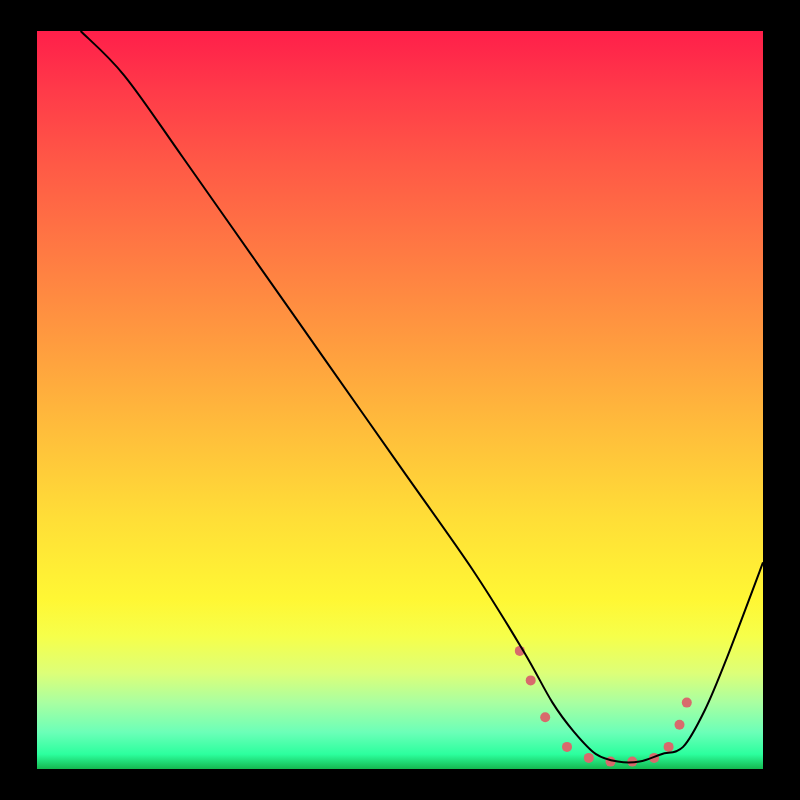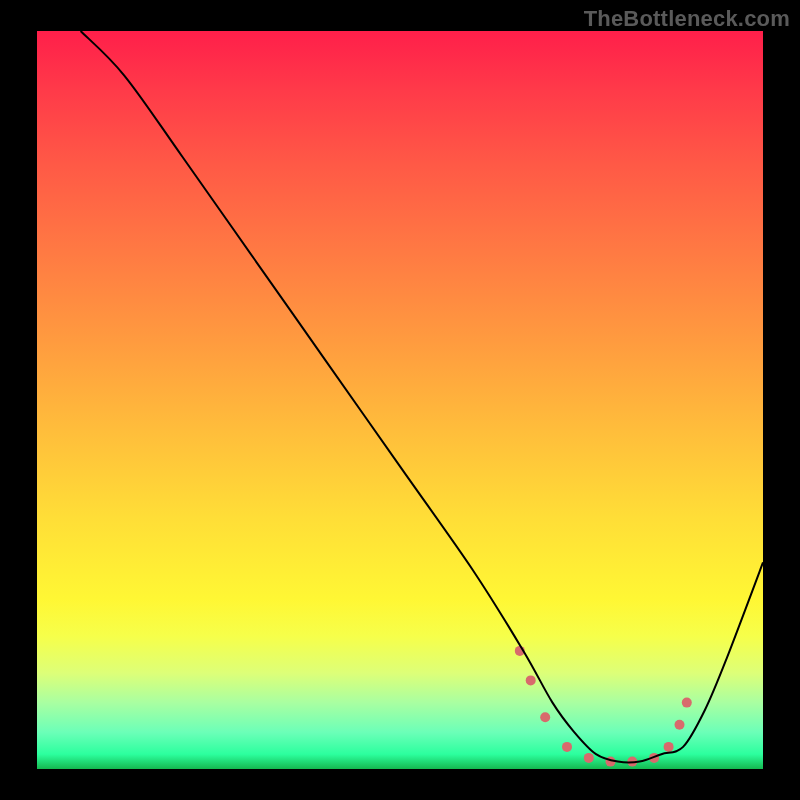--- a/index.html
+++ b/index.html
@@ -65,21 +65,20 @@
   }
   .marker {
     fill: #d86a6c;
     stroke: none;
   }
 </style>
 </head>
 <body>
 
 <div class="frame">
-  <div class="watermark">TheBottleneck.com</div>
   <div class="plot-area">
     <svg class="overlay" viewBox="0 0 726 738" preserveAspectRatio="none">
       <g id="markers-group">
           <circle cx="482.8" cy="619.9" r="5" class="marker" fill="#d86a6c"></circle>
           <circle cx="493.7" cy="649.4" r="5" class="marker" fill="#d86a6c"></circle>
           <circle cx="508.2" cy="686.3" r="5" class="marker" fill="#d86a6c"></circle>
           <circle cx="530.0" cy="715.9" r="5" class="marker" fill="#d86a6c"></circle>
           <circle cx="551.8" cy="726.9" r="5" class="marker" fill="#d86a6c"></circle>
           <circle cx="573.5" cy="730.6" r="5" class="marker" fill="#d86a6c"></circle>
           <circle cx="595.3" cy="730.6" r="5" class="marker" fill="#d86a6c"></circle>

